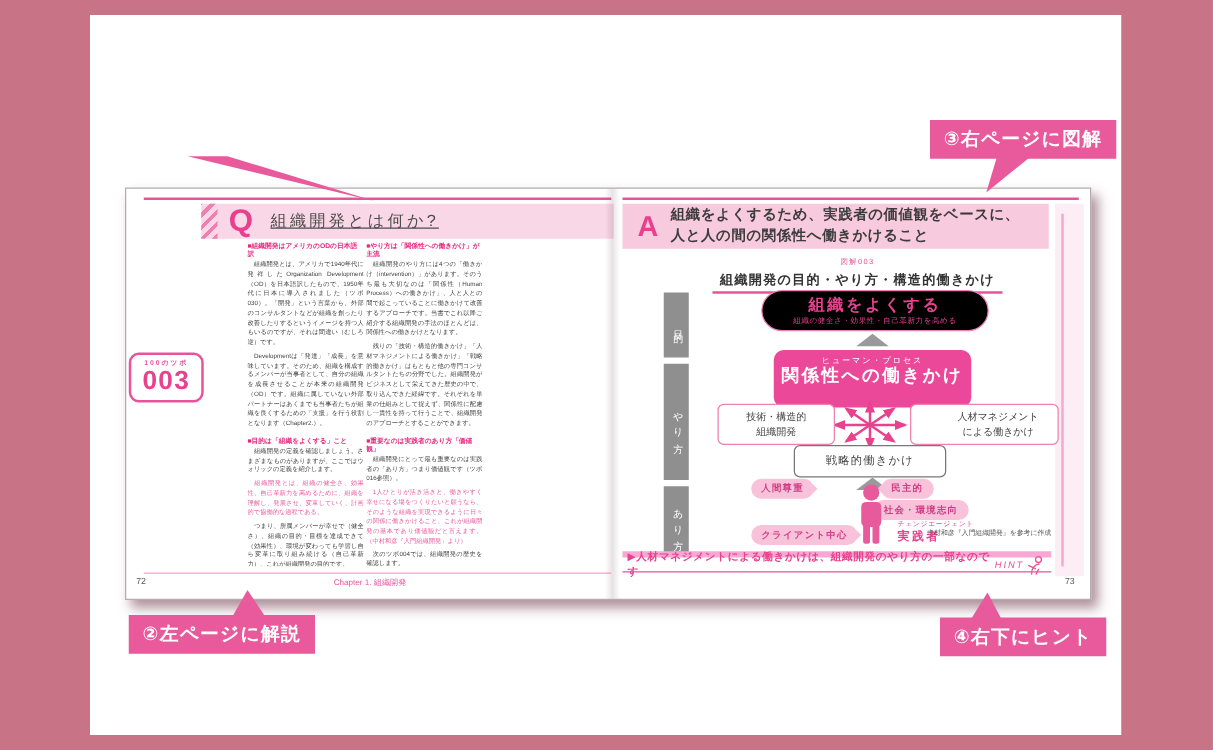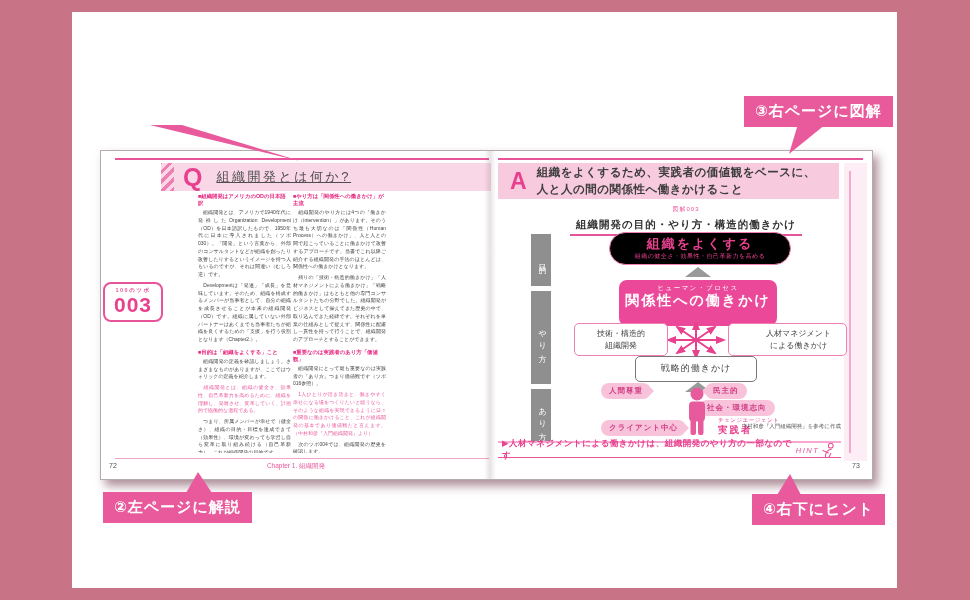--- a/index.html
+++ b/index.html
@@ -72,21 +72,21 @@
   .bub.r::after{left:-7px;border-right-color:#f8c3da;}
   #bub1{left:500px;top:232px;}
   #bub2{left:604px;top:232px;}
   #bub3{left:500px;top:249px;margin-top:20px;}
   #bub4{left:598px;top:249px;}
   #person{left:580px;top:236px;}
   #agent{left:617px;top:266px;line-height:1.2;}
   #agentsmall{font-size:5.5px;color:#e8418e;letter-spacing:.5px;}
   #agenttitle{font-size:9.5px;font-weight:bold;color:#e8418e;letter-spacing:2px;}
   #credit{left:560px;top:272px;width:180px;text-align:right;font-size:5.5px;color:#555;}
-  #hintbar{left:397px;top:290px;width:343px;height:17px;border-top:2px solid #f9a8d4;
+  #hintbar{left:397px;top:290px;width:343px;height:17px;border-top:5px solid #f9a8d4;
     border-bottom:1px solid #e8549a;display:flex;align-items:center;padding:0 4px;box-sizing:border-box;}
   #hinttext{font-size:8.5px;font-weight:bold;color:#e8418e;letter-spacing:.5px;}
   #hintlabel{margin-left:auto;font-size:7.5px;font-style:italic;color:#e8549a;letter-spacing:1.5px;}
   
   .co{position:absolute;background:#e85a9b;color:#fff;font-size:15px;font-weight:bold;
     padding:6px 11px;letter-spacing:1px;white-space:nowrap;}
   #co1{left:106px;top:96px;}
   #co3{left:744px;top:96px;}
   #co2{left:103px;top:492px;}
   #co4{left:752px;top:494px;}

